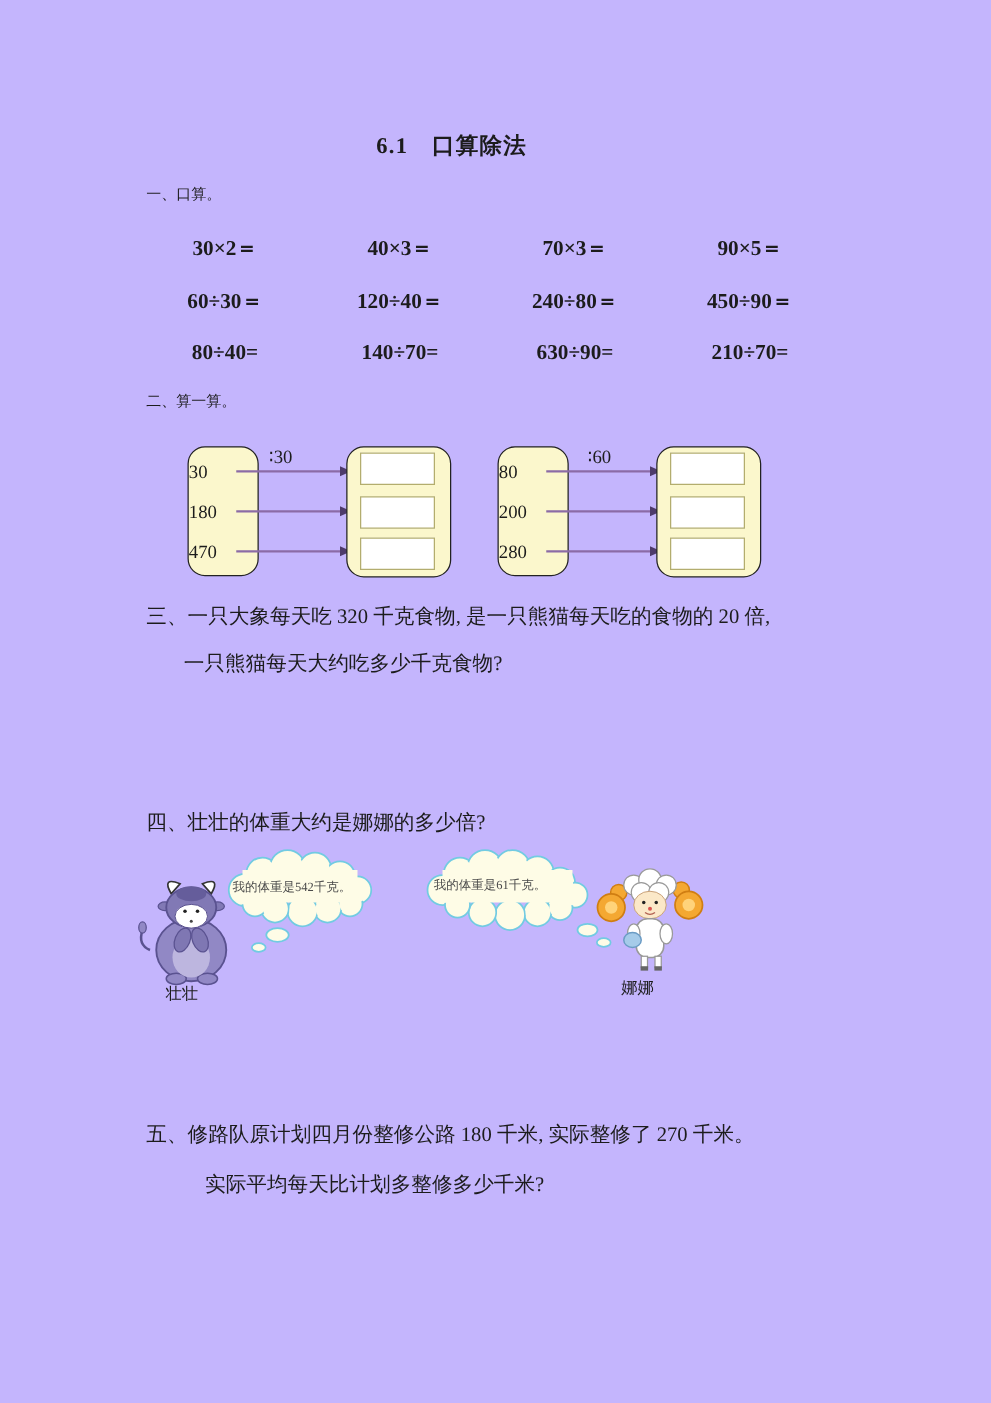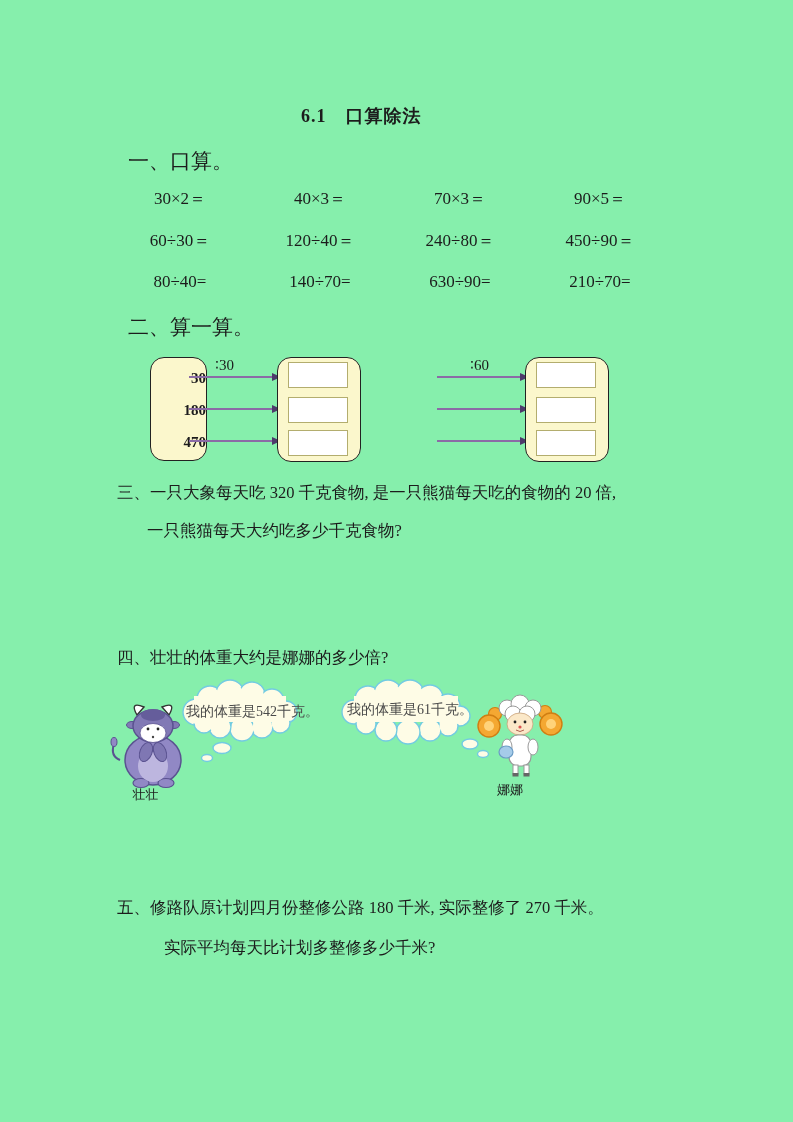--- a/index.html
+++ b/index.html
@@ -1,40 +1,40 @@
 <!DOCTYPE html>
 <html><head>
 <meta charset="utf-8">
 <style>
   html,body{margin:0;padding:0;background:#ffffff;}
   .page{
-    position:relative;width:793px;height:1122px;background:#86efac;overflow:hidden;
+    position:relative;width:793px;height:1122px;background:#c4b5fd;overflow:hidden;
     font-family:"Liberation Serif","DejaVu Serif",serif;color:#1c1c1c;
   }
   .title{position:absolute;font-size:18px;font-weight:bold;letter-spacing:1px;white-space:pre;}
-  .h1{position:absolute;font-size:21px;white-space:pre;margin-left:11px;}
+  .h1{position:absolute;font-size:12px;white-space:pre;}
   .txt{position:absolute;font-size:16.5px;white-space:pre;line-height:20px;}
-  .prow{position:absolute;left:110px;width:560px;display:flex;}
+  .prow{position:absolute;left:110px;width:560px;display:flex;font-weight:bold;}
   .pcell{flex:1;text-align:center;font-size:17px;white-space:pre;}
   .numbox{
     position:absolute;width:57px;height:104px;background:#FBF7CC;
     border:1.5px solid #222;border-radius:14px;box-sizing:border-box;
   }
   .numbox .num{position:absolute;left:0;width:100%;height:20px;line-height:20px;
-    text-align:right;font-size:15px;font-weight:bold;}
+    text-align:left;font-size:15px;}
   .ansbox{
     position:absolute;width:84px;height:105px;background:#FBF7CC;
     border:1.5px solid #222;border-radius:14px;box-sizing:border-box;
   }
   .slot{position:absolute;left:10px;width:60px;height:26px;background:#ffffff;
     border:1px solid #b3ad6e;box-sizing:border-box;}
   .arrows{position:absolute;}
   .divlabel{position:absolute;font-size:15px;white-space:pre;}
   .figlabel{position:absolute;font-size:13px;text-align:center;white-space:pre;}
-  .bubbletxt{position:absolute;font-size:14px;color:#4a4a4a;text-align:center;white-space:pre;font-family:Liberation Serif, serif;}
+  .bubbletxt{position:absolute;font-size:10px;color:#4a4a4a;text-align:left;white-space:pre;font-family:Liberation Serif, serif;}
   svg{position:absolute;overflow:visible;}
 </style>
 </head>
 <body>
 
 <div class="page">
 
   <div class="title" style="left:301px;top:104px">6.1　口算除法</div>
 
   <div class="h1" style="left:117px;top:147px">一、口算。</div>
@@ -73,20 +73,25 @@
     <line x1="4" y1="84" x2="88" y2="84" stroke="#8B6BA6" stroke-width="1.8"></line>
     <polygon points="87,80 96,84 87,88" fill="#4d3a6b"></polygon>
   </svg>
   <div class="divlabel" style="left:215px;top:356px">∶30</div>
   <div class="ansbox" style="left:277px;top:357px">
     <div class="slot" style="top:4px"></div>
     <div class="slot" style="top:39px"></div>
     <div class="slot" style="top:72px"></div>
   </div>
 
+  <div class="numbox" style="left:398px;top:357px">
+    <div class="num" style="top:10px">80</div>
+    <div class="num" style="top:42px">200</div>
+    <div class="num" style="top:74px">280</div>
+  </div>
   <svg class="arrows" style="left:433px;top:357px" width="98" height="105" viewBox="0 0 98 105">
     <line x1="4" y1="20" x2="88" y2="20" stroke="#8B6BA6" stroke-width="1.8"></line>
     <polygon points="87,16 96,20 87,24" fill="#4d3a6b"></polygon>
     <line x1="4" y1="52" x2="88" y2="52" stroke="#8B6BA6" stroke-width="1.8"></line>
     <polygon points="87,48 96,52 87,56" fill="#4d3a6b"></polygon>
     <line x1="4" y1="84" x2="88" y2="84" stroke="#8B6BA6" stroke-width="1.8"></line>
     <polygon points="87,80 96,84 87,88" fill="#4d3a6b"></polygon>
   </svg>
   <div class="divlabel" style="left:470px;top:356px">∶60</div>
   <div class="ansbox" style="left:525px;top:357px">

